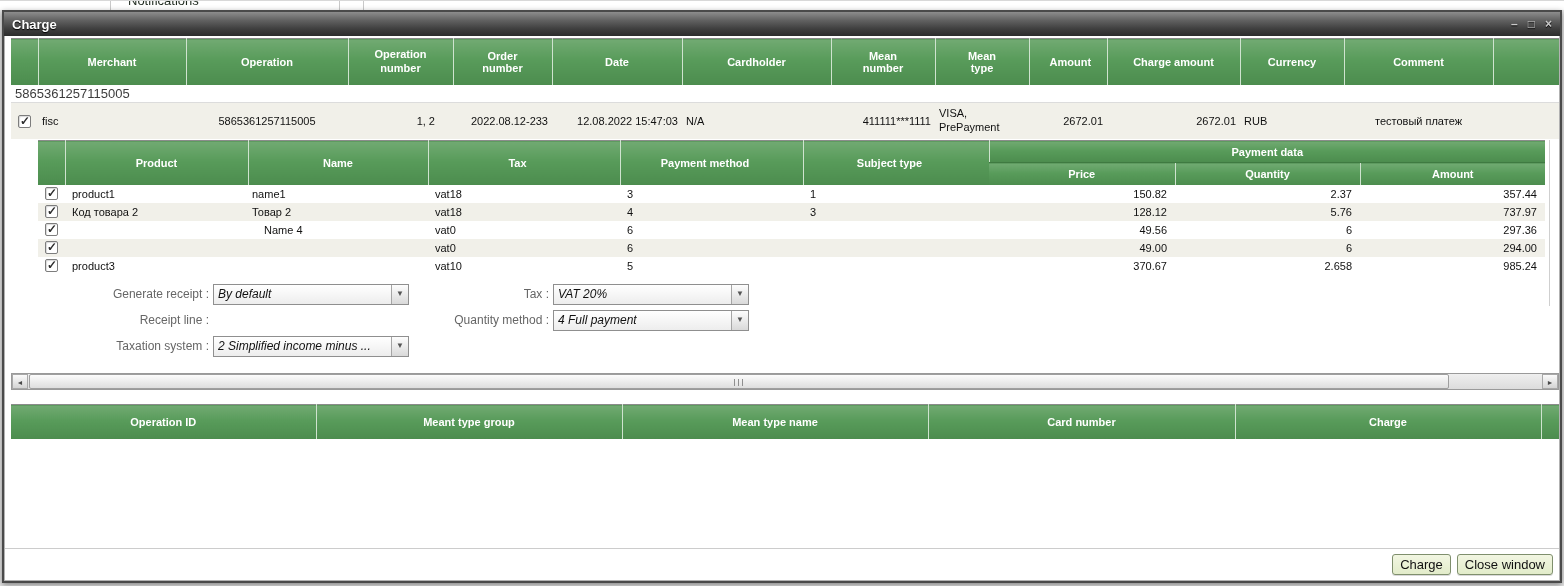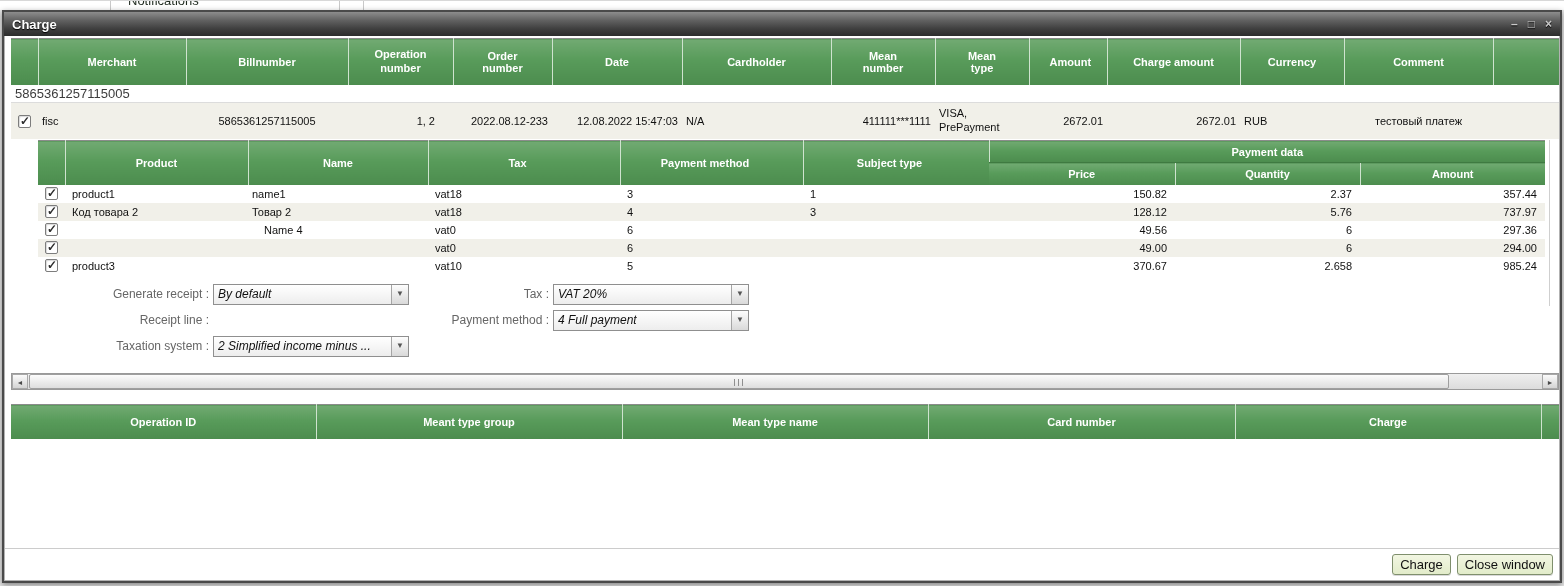--- a/index.html
+++ b/index.html
@@ -140,21 +140,21 @@
           <col style="width:78px">
           <col style="width:133px">
           <col style="width:104px">
         <col style="width:149px">
           <col style="width:66px">
       </colgroup>
       <thead>
         <tr>
           <th></th>
           <th>Merchant</th>
-          <th>Billnumber</th>
+          <th>Operation</th>
           <th class="wrap">Operation number</th>
           <th>Order number</th>
           <th>Date</th>
           <th>Cardholder</th>
           <th>Mean number</th>
           <th>Mean type</th>
           <th>Amount</th>
           <th>Charge amount</th>
           <th>Currency</th>
           <th>Comment</th>
@@ -279,21 +279,21 @@
         <span class="trigger">▼</span>
       </div>
       <span class="f-label l2">Tax :</span>
       <div class="field select p2">
         <span class="val">VAT 20%</span>
         <span class="trigger">▼</span>
       </div>
     </div>
     <div class="form-row" style="top:274px">
       <span class="f-label l1">Receipt line :</span>
-      <span class="f-label l2">Payment method :</span>
+      <span class="f-label l2">Quantity method :</span>
       <div class="field select p2">
         <span class="val">4 Full payment</span>
         <span class="trigger">▼</span>
       </div>
     </div>
     <div class="form-row" style="top:300px">
       <span class="f-label l1">Taxation system :</span>
       <div class="field select p1">
         <span class="val">2 Simplified income minus ...</span>
         <span class="trigger">▼</span>

